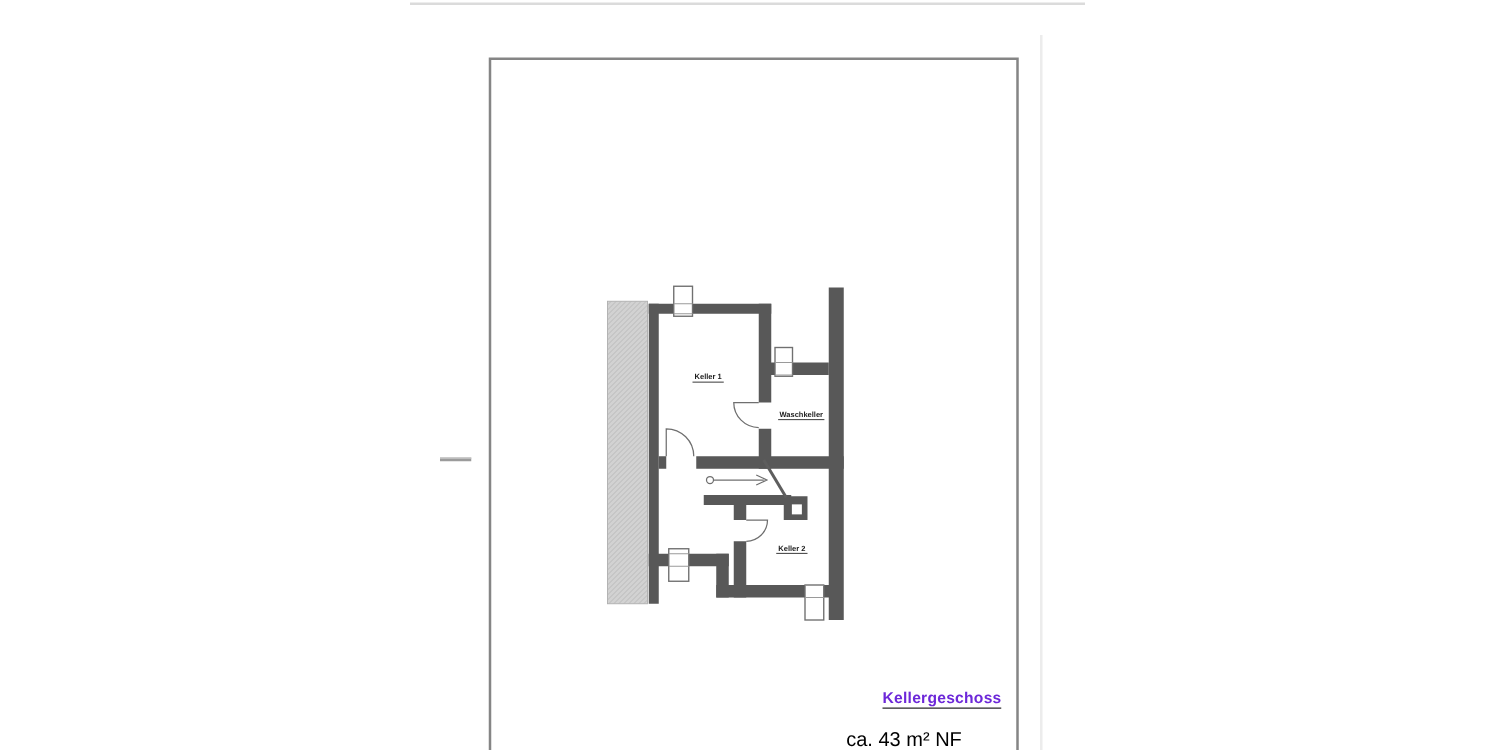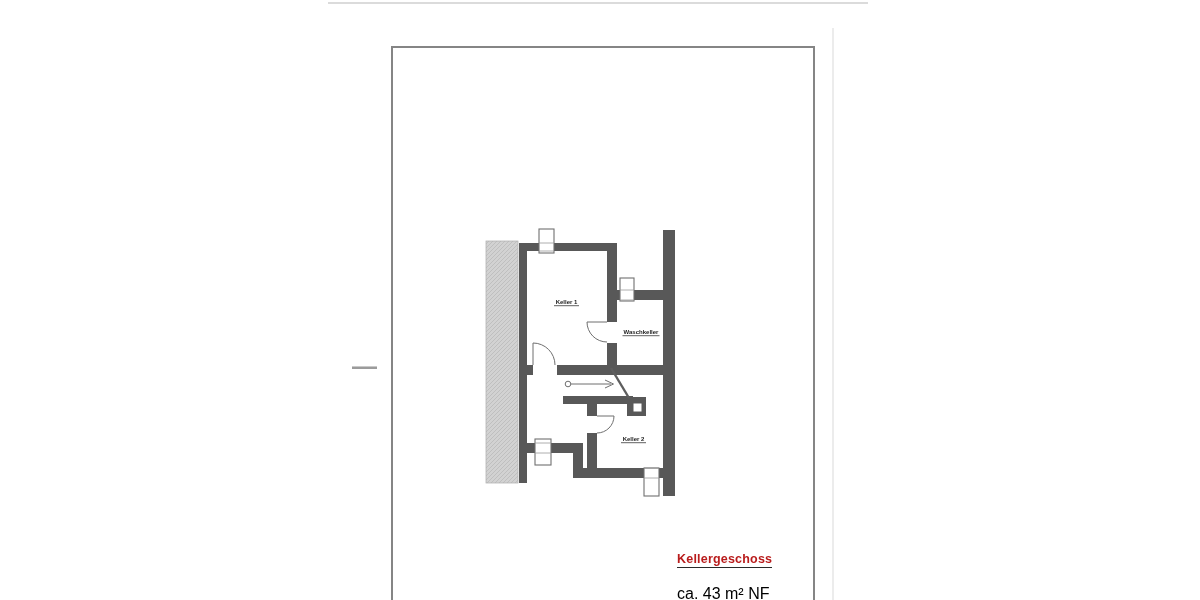--- a/index.html
+++ b/index.html
@@ -10,22 +10,22 @@
   .top-rule   { position: absolute; left: 328px; top: 2px;  width: 540px; height: 2px; background: #dbdbdb; }
   .right-rule { position: absolute; left: 832px; top: 28px; width: 2px;  height: 572px; background: #ececec; }
   .h-dash     { position: absolute; left: 352px; top: 366px; width: 25px; height: 3px; background: #9b9b9b; border-top:1px solid #c9c9c9; }
 
   .sheet { position: absolute; left: 391px; top: 46px; width: 424px; height: 600px;
            background: #ffffff; border: 2px solid #858585; }
 
   .plan-svg { position: absolute; left: 470px; top: 220px; width: 230px; height: 290px; }
 
   .title-block { position: absolute; left: 677px; top: 549px; }
-  .plan-title { font-size: 12.5px; font-weight: bold; color: #b91c1c; letter-spacing: 0.2px;
-                display: inline-block; border-bottom: 1.3px solid #2a2a2a; padding-bottom: 1px; }
+  .plan-title { font-size: 12.5px; font-weight: bold; color: #6d28d9; letter-spacing: 0.2px;
+                display: inline-block; border-bottom: 1.3px solid #2a2a2a; padding-bottom: 1px; margin-left: 29px; }
   .plan-area  { margin-top: 17px; font-size: 16px; color: #000000; }
 
   svg text.room-label { font-family: "Liberation Sans", sans-serif; font-size: 6px; font-weight: bold; fill: #1c1c1c; }
 </style>
 </head>
 <body>
 
 <div class="screen">
 
   <div class="top-rule"></div>

